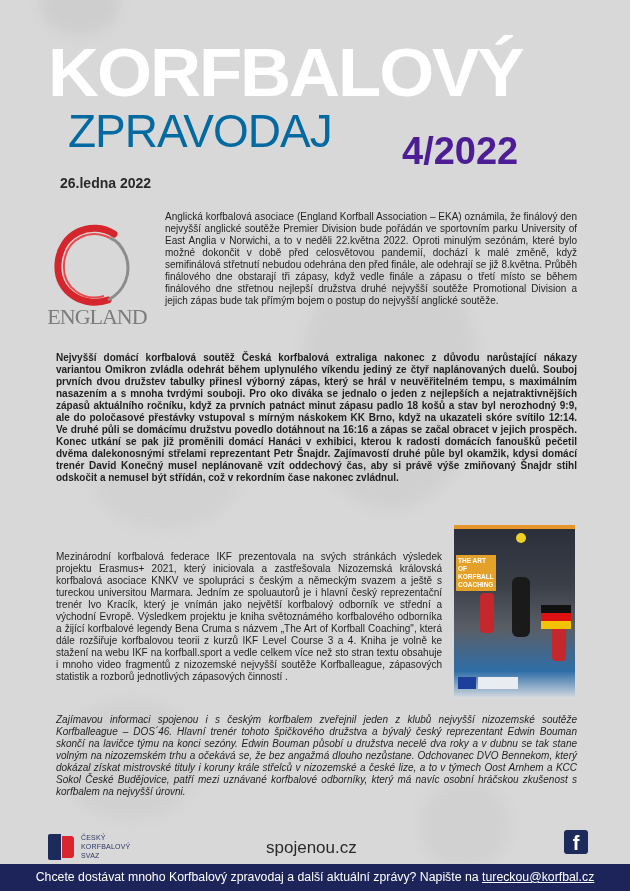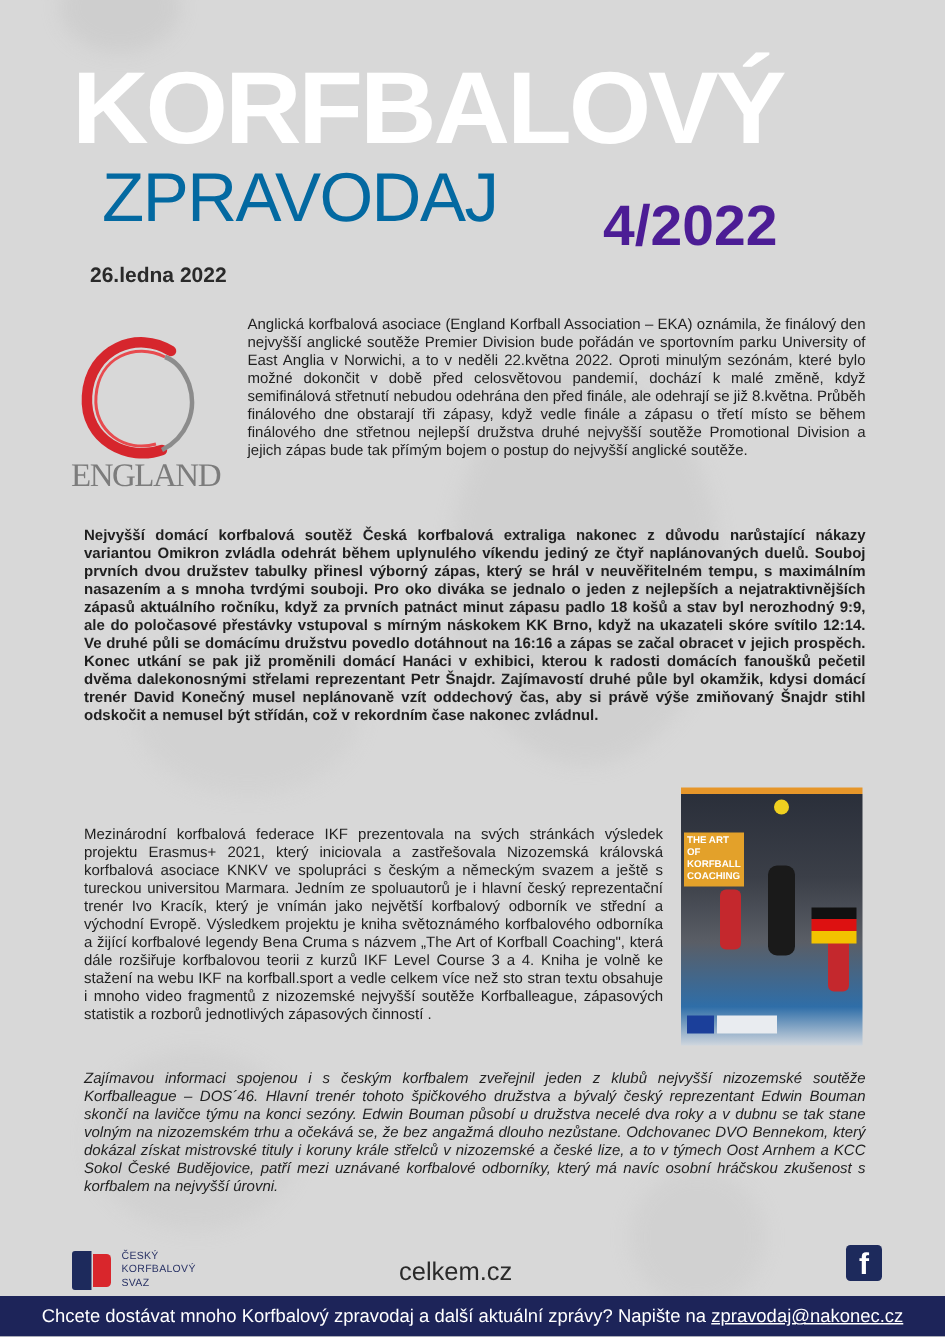--- a/index.html
+++ b/index.html
@@ -142,18 +142,18 @@
     <div class="mark">
       <div class="blue"></div>
         <div class="red"></div>
     </div>
     <div class="text">
       <div>ČESKÝ</div>
       <div>KORFBALOVÝ</div>
       <div>SVAZ</div>
     </div>
   </div>
-  <a class="site-link">celkem.cz</a>
+  <a class="site-link">spojenou.cz</a>
   <div class="fb-icon">f</div>
   <div class="bottom-bar">
-    <span>Chcete dostávat mnoho Korfbalový zpravodaj a další aktuální zprávy?  Napište na </span><a>zpravodaj@nakonec.cz</a>
+    <span>Chcete dostávat mnoho Korfbalový zpravodaj a další aktuální zprávy?  Napište na </span><a>tureckou@korfbal.cz</a>
   </div>
 </footer>
 
 </body></html>

